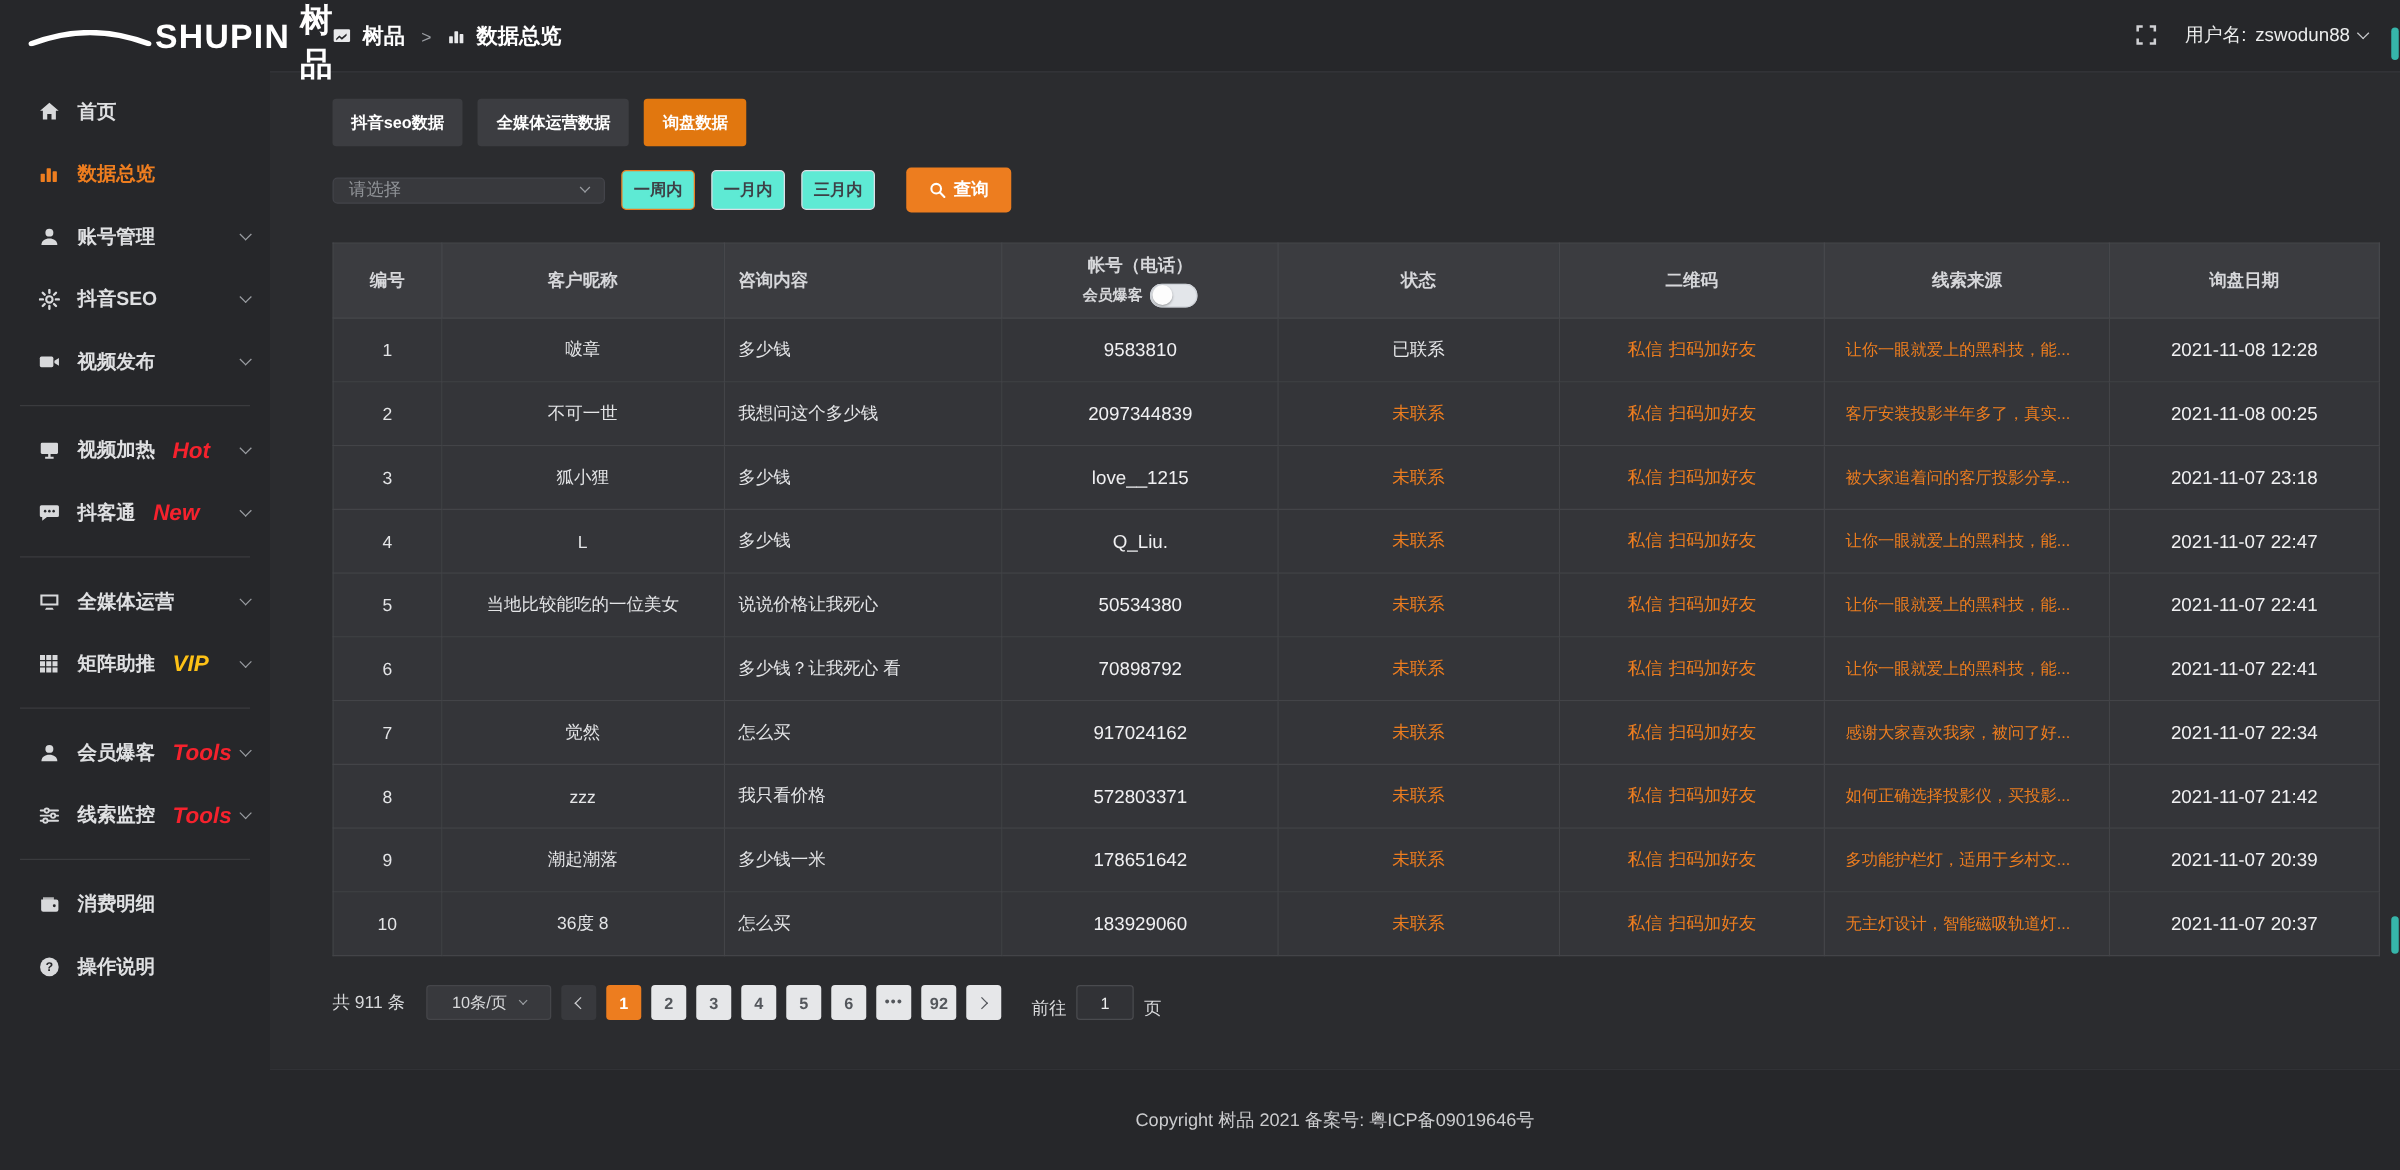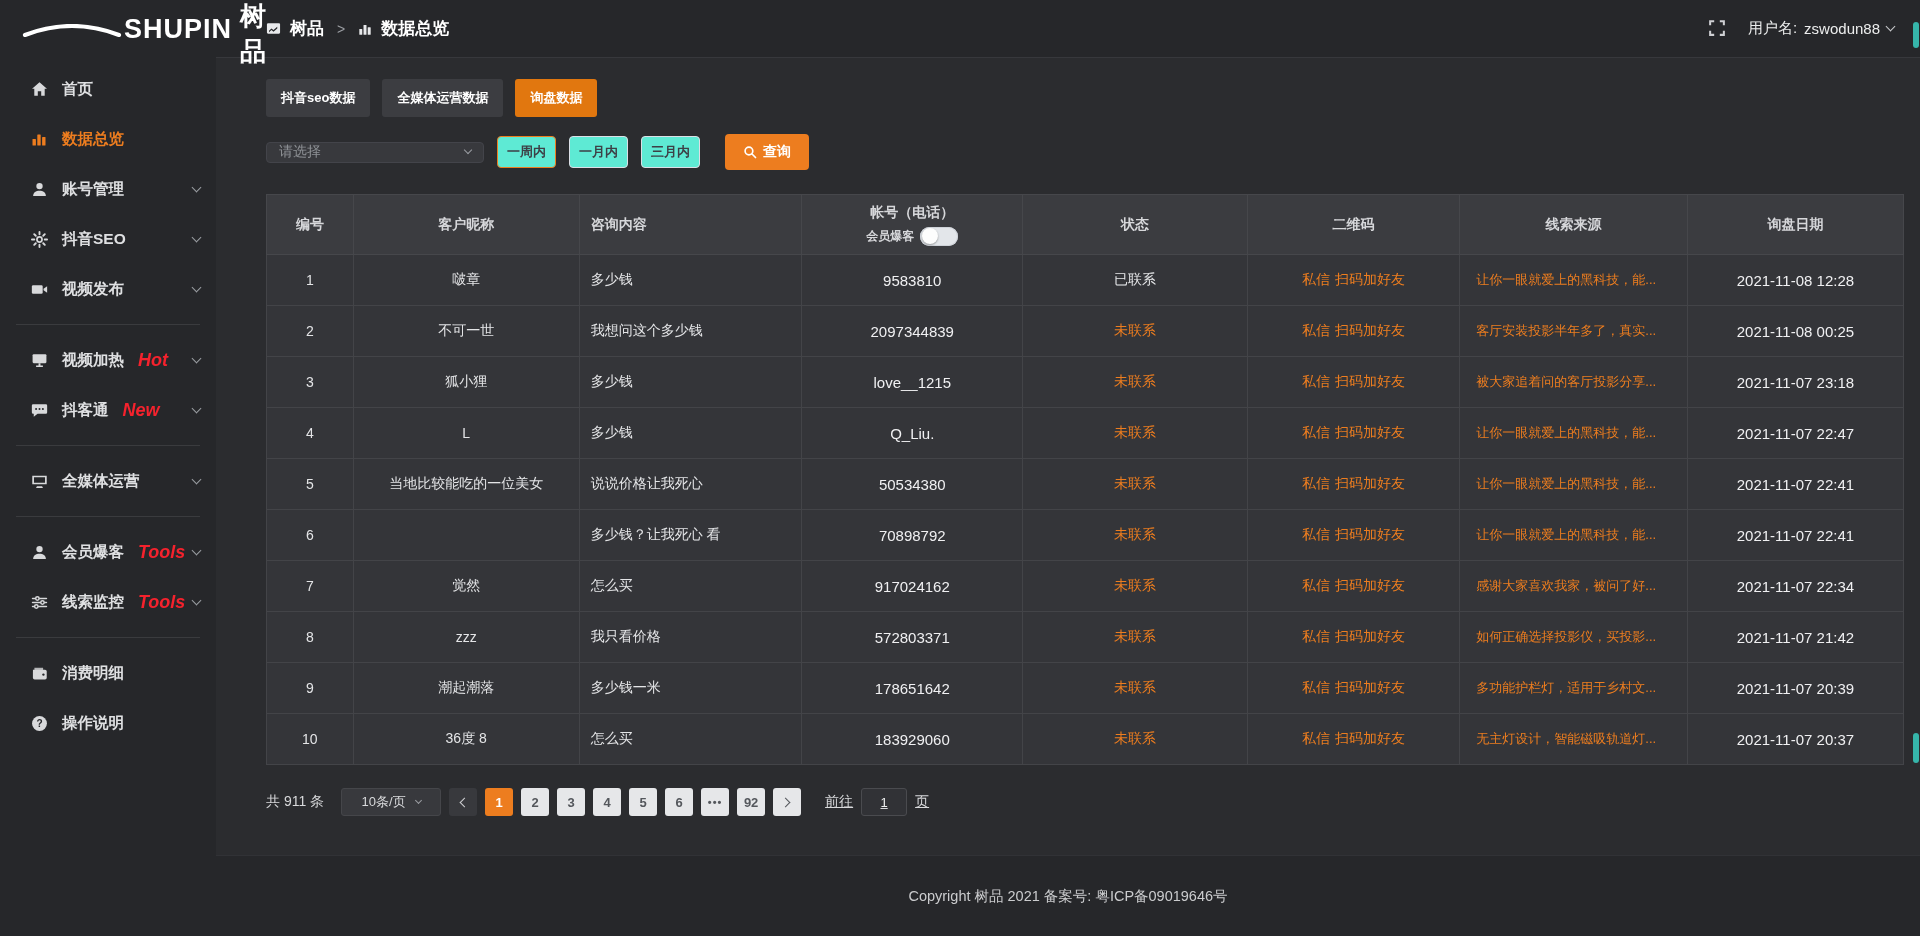--- a/index.html
+++ b/index.html
@@ -82,21 +82,21 @@
     display:flex; align-items:center; justify-content:center; gap:10px; font-size:13px; color:#d8d9db; cursor:pointer; }
   .psize .chev { width:5px; height:5px; }
   .pbtn { min-width:28px; height:28px; border-radius:3px; background:#e6e7e9; color:#54575c;
     display:flex; align-items:center; justify-content:center; font-size:13px; font-weight:700; cursor:pointer; }
   .pbtn.curr { background:#ed7d1f; color:#fff; }
   .pbtn.prev { background:#38393d; }
   .pbtn .arr { display:inline-block; width:7px; height:7px; border-right:1.8px solid #54575c; border-bottom:1.8px solid #54575c; }
   .pbtn.prev .arr { border-color:#cfd0d3; transform:rotate(135deg); margin-left:3px; }
   .pbtn.next .arr { transform:rotate(-45deg); margin-right:3px; }
   .pbtn.dots { letter-spacing:1px; font-size:11px; }
-  .goto { margin-left:16px; display:flex; align-items:center; gap:8px;text-decoration:underline; }
+  .goto { margin-left:16px; display:flex; align-items:flex-end; gap:8px; }
   .goto input { width:46px; height:28px; background:#313236; border:1px solid #4a4b4f; border-radius:3px;
     color:#eceded; font-size:13px; text-align:center; font-family:inherit; }
 
   
   .footer { position:absolute; left:216px; right:0; bottom:0; height:81px; background:#26272a;
     border-top:1px solid #313236; display:flex; align-items:center; justify-content:center;
     color:#cbccce; font-size:14.5px; }
 
   
   .sb-thumb { position:absolute; right:1px; width:6px; background:#36b5aa; border-radius:3px; z-index:5; }
@@ -207,20 +207,41 @@
     <div class="nav-divider"></div>
 
     <div class="nav-item">
       <span class="nico">
           <svg width="17" height="17" viewBox="0 0 16 16" fill="currentColor">
             <path d="M1.2 2.5h13.6v8.2H1.2zM2.8 4v5.2h10.4V4z" fill-rule="evenodd"></path>
             <path d="M5.6 12.4h4.8l.9 1.6H4.7z"></path>
           </svg>
         </span>
       <span class="nav-label">全媒体运营</span>
+      <span class="nav-spacer"></span>
+        <span class="chev"></span>
+    </div>
+    <div class="nav-item">
+      <span class="nico">
+          <svg width="16" height="16" viewBox="0 0 16 16" fill="currentColor">
+            <g>
+              <rect x="1" y="1" width="4" height="4"></rect>
+              <rect x="6" y="1" width="4" height="4"></rect>
+              <rect x="11" y="1" width="4" height="4"></rect>
+              <rect x="1" y="6" width="4" height="4"></rect>
+              <rect x="6" y="6" width="4" height="4"></rect>
+              <rect x="11" y="6" width="4" height="4"></rect>
+              <rect x="1" y="11" width="4" height="4"></rect>
+              <rect x="6" y="11" width="4" height="4"></rect>
+              <rect x="11" y="11" width="4" height="4"></rect>
+            </g>
+          </svg>
+        </span>
+      <span class="nav-label">矩阵助推</span>
+      <span class="nav-badge b-gold">VIP</span>
       <span class="nav-spacer"></span>
         <span class="chev"></span>
     </div>
 
     <div class="nav-divider"></div>
 
     <div class="nav-item">
       <span class="nico">
           <svg width="17" height="17" viewBox="0 0 16 16" fill="currentColor">
             <circle cx="8" cy="4.8" r="3"></circle>

